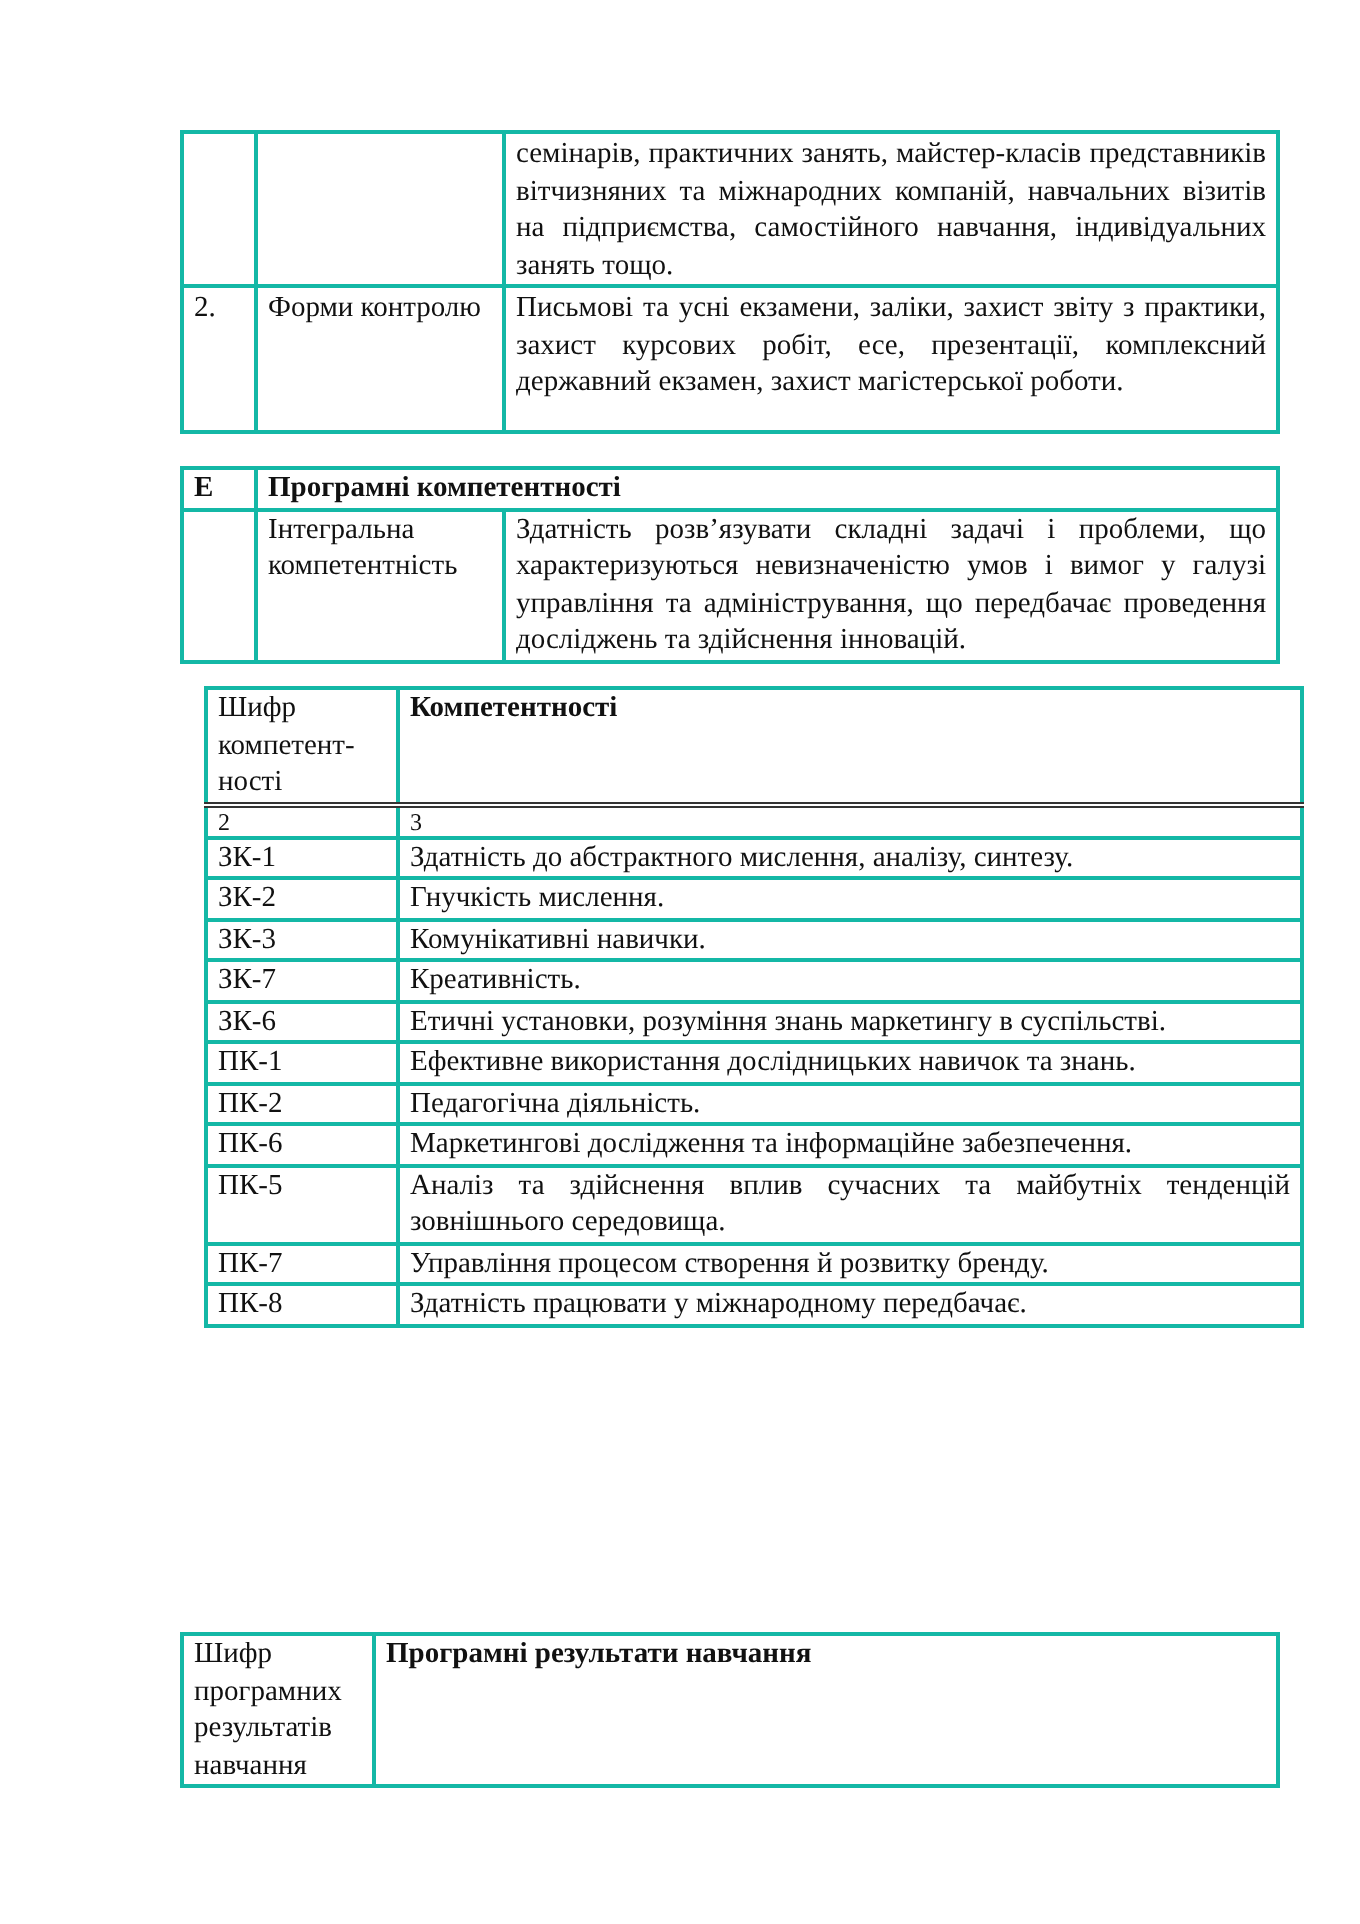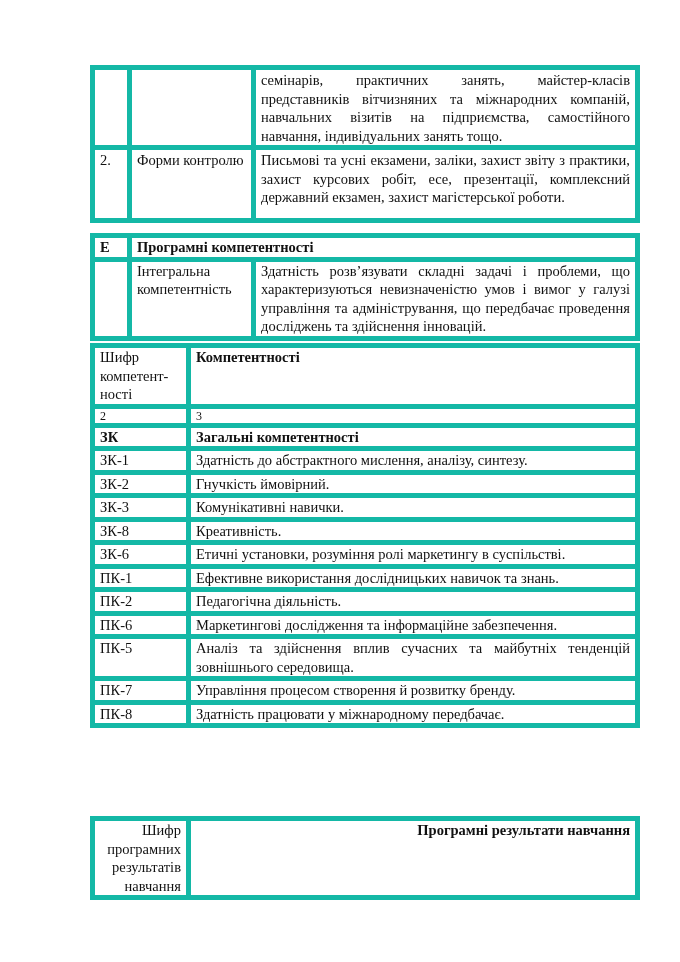--- a/index.html
+++ b/index.html
@@ -1,32 +1,32 @@
 <!DOCTYPE html>
 <html><head>
   <meta charset="utf-8">
   <style>
     html, body { margin: 0; padding: 0; background: #ffffff; }
     body { width: 680px; height: 962px; position: relative; overflow: hidden;
            font-family: "Liberation Serif", "DejaVu Serif", serif; color: #111; }
     table { position: absolute; left: 90px; width: 550px; border-collapse: collapse;
             table-layout: fixed; font-size: 14.5px; line-height: 18.5px; }
-    td { border: 5px solid #14b8a6; vertical-align: top; padding: 0 5px; }
+    td { border: 2px solid #14b8a6; vertical-align: top; padding: 0 5px; }
     .just { text-align: justify; text-align-last: left; }
     b, .bold { font-weight: bold; }
 
     #t1 { top: 65px; }
     #t1 td { padding-top: 1px; padding-bottom: 0; }
     #t2 { top: 233px; }
     #t2 td { padding-top: 0; padding-bottom: 0; }
-    #t3 { top: 343px; }
+    #t3 { top: 343px; margin-left: 12px; }
     #t3 td { padding-top: 0; padding-bottom: 0; }
     #t3 tr.hdr td { height: 55px; border-bottom: 3px double #333; }
     #t3 tr.num td { font-size: 12px; line-height: 14px; }
-    #t4 { top: 816px; text-align: right; }
+    #t4 { top: 816px; }
     #t4 td { height: 73px; padding-top: 0; }
   </style>
 </head>
 <body>
 
 <table id="t1">
   <colgroup>
       <col style="width:37px">
       <col style="width:124px">
       <col>
@@ -73,42 +73,38 @@
     <tr class="hdr">
       <td>Шифр компетент-ності</td>
       <td class="bold">Компетентності</td>
     </tr>
     <tr class="num">
       <td>2</td>
       <td>3</td>
     </tr>
 
     <tr>
-      <td class="bold">ЗК</td>
-      <td class="bold">Загальні компетентності</td>
-    </tr>
-    <tr>
         <td>ЗК-1</td>
         <td>Здатність до абстрактного мислення, аналізу, синтезу.</td>
       </tr>
     <tr>
         <td>ЗК-2</td>
-        <td>Гнучкість ймовірний.</td>
+        <td>Гнучкість мислення.</td>
       </tr>
     <tr>
         <td>ЗК-3</td>
         <td>Комунікативні навички.</td>
       </tr>
     <tr>
-        <td>ЗК-8</td>
+        <td>ЗК-7</td>
         <td>Креативність.</td>
       </tr>
     <tr>
         <td>ЗК-6</td>
-        <td>Етичні установки, розуміння ролі маркетингу в суспільстві.</td>
+        <td>Етичні установки, розуміння знань маркетингу в суспільстві.</td>
       </tr>
 
     <tr>
         <td>ПК-1</td>
         <td>Ефективне використання дослідницьких навичок та знань.</td>
       </tr>
     <tr>
         <td>ПК-2</td>
         <td>Педагогічна діяльність.</td>
       </tr>

